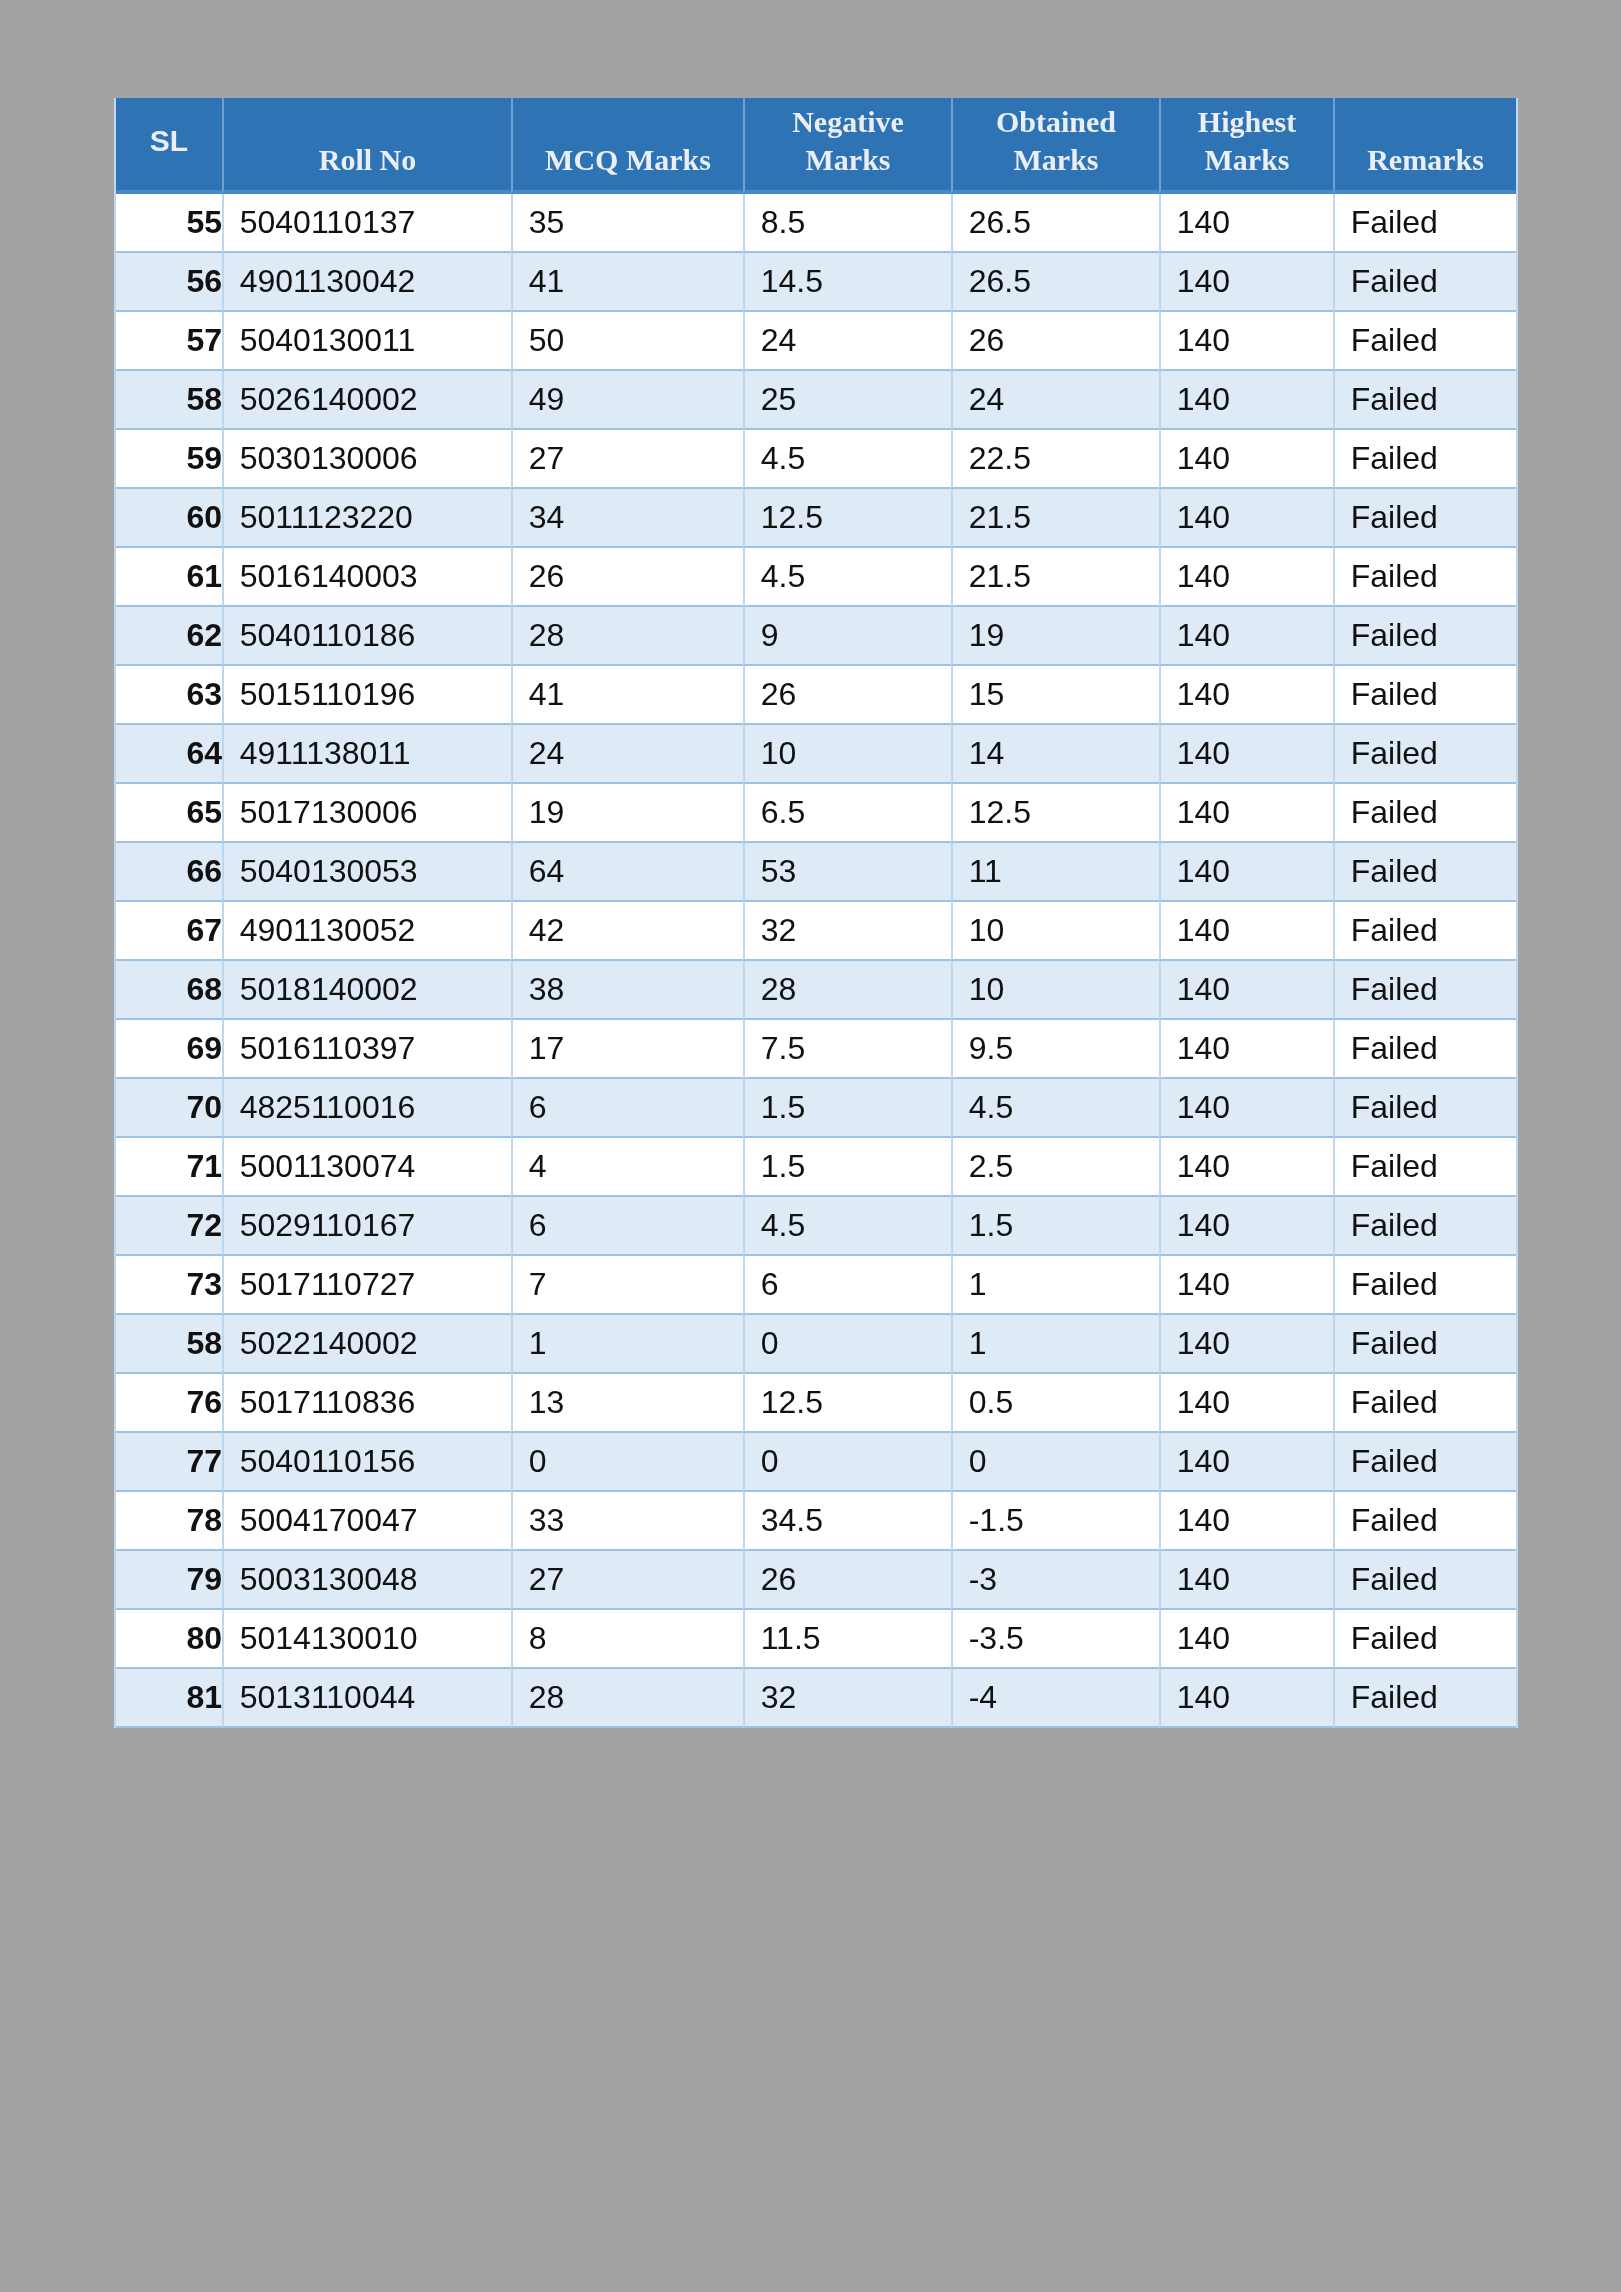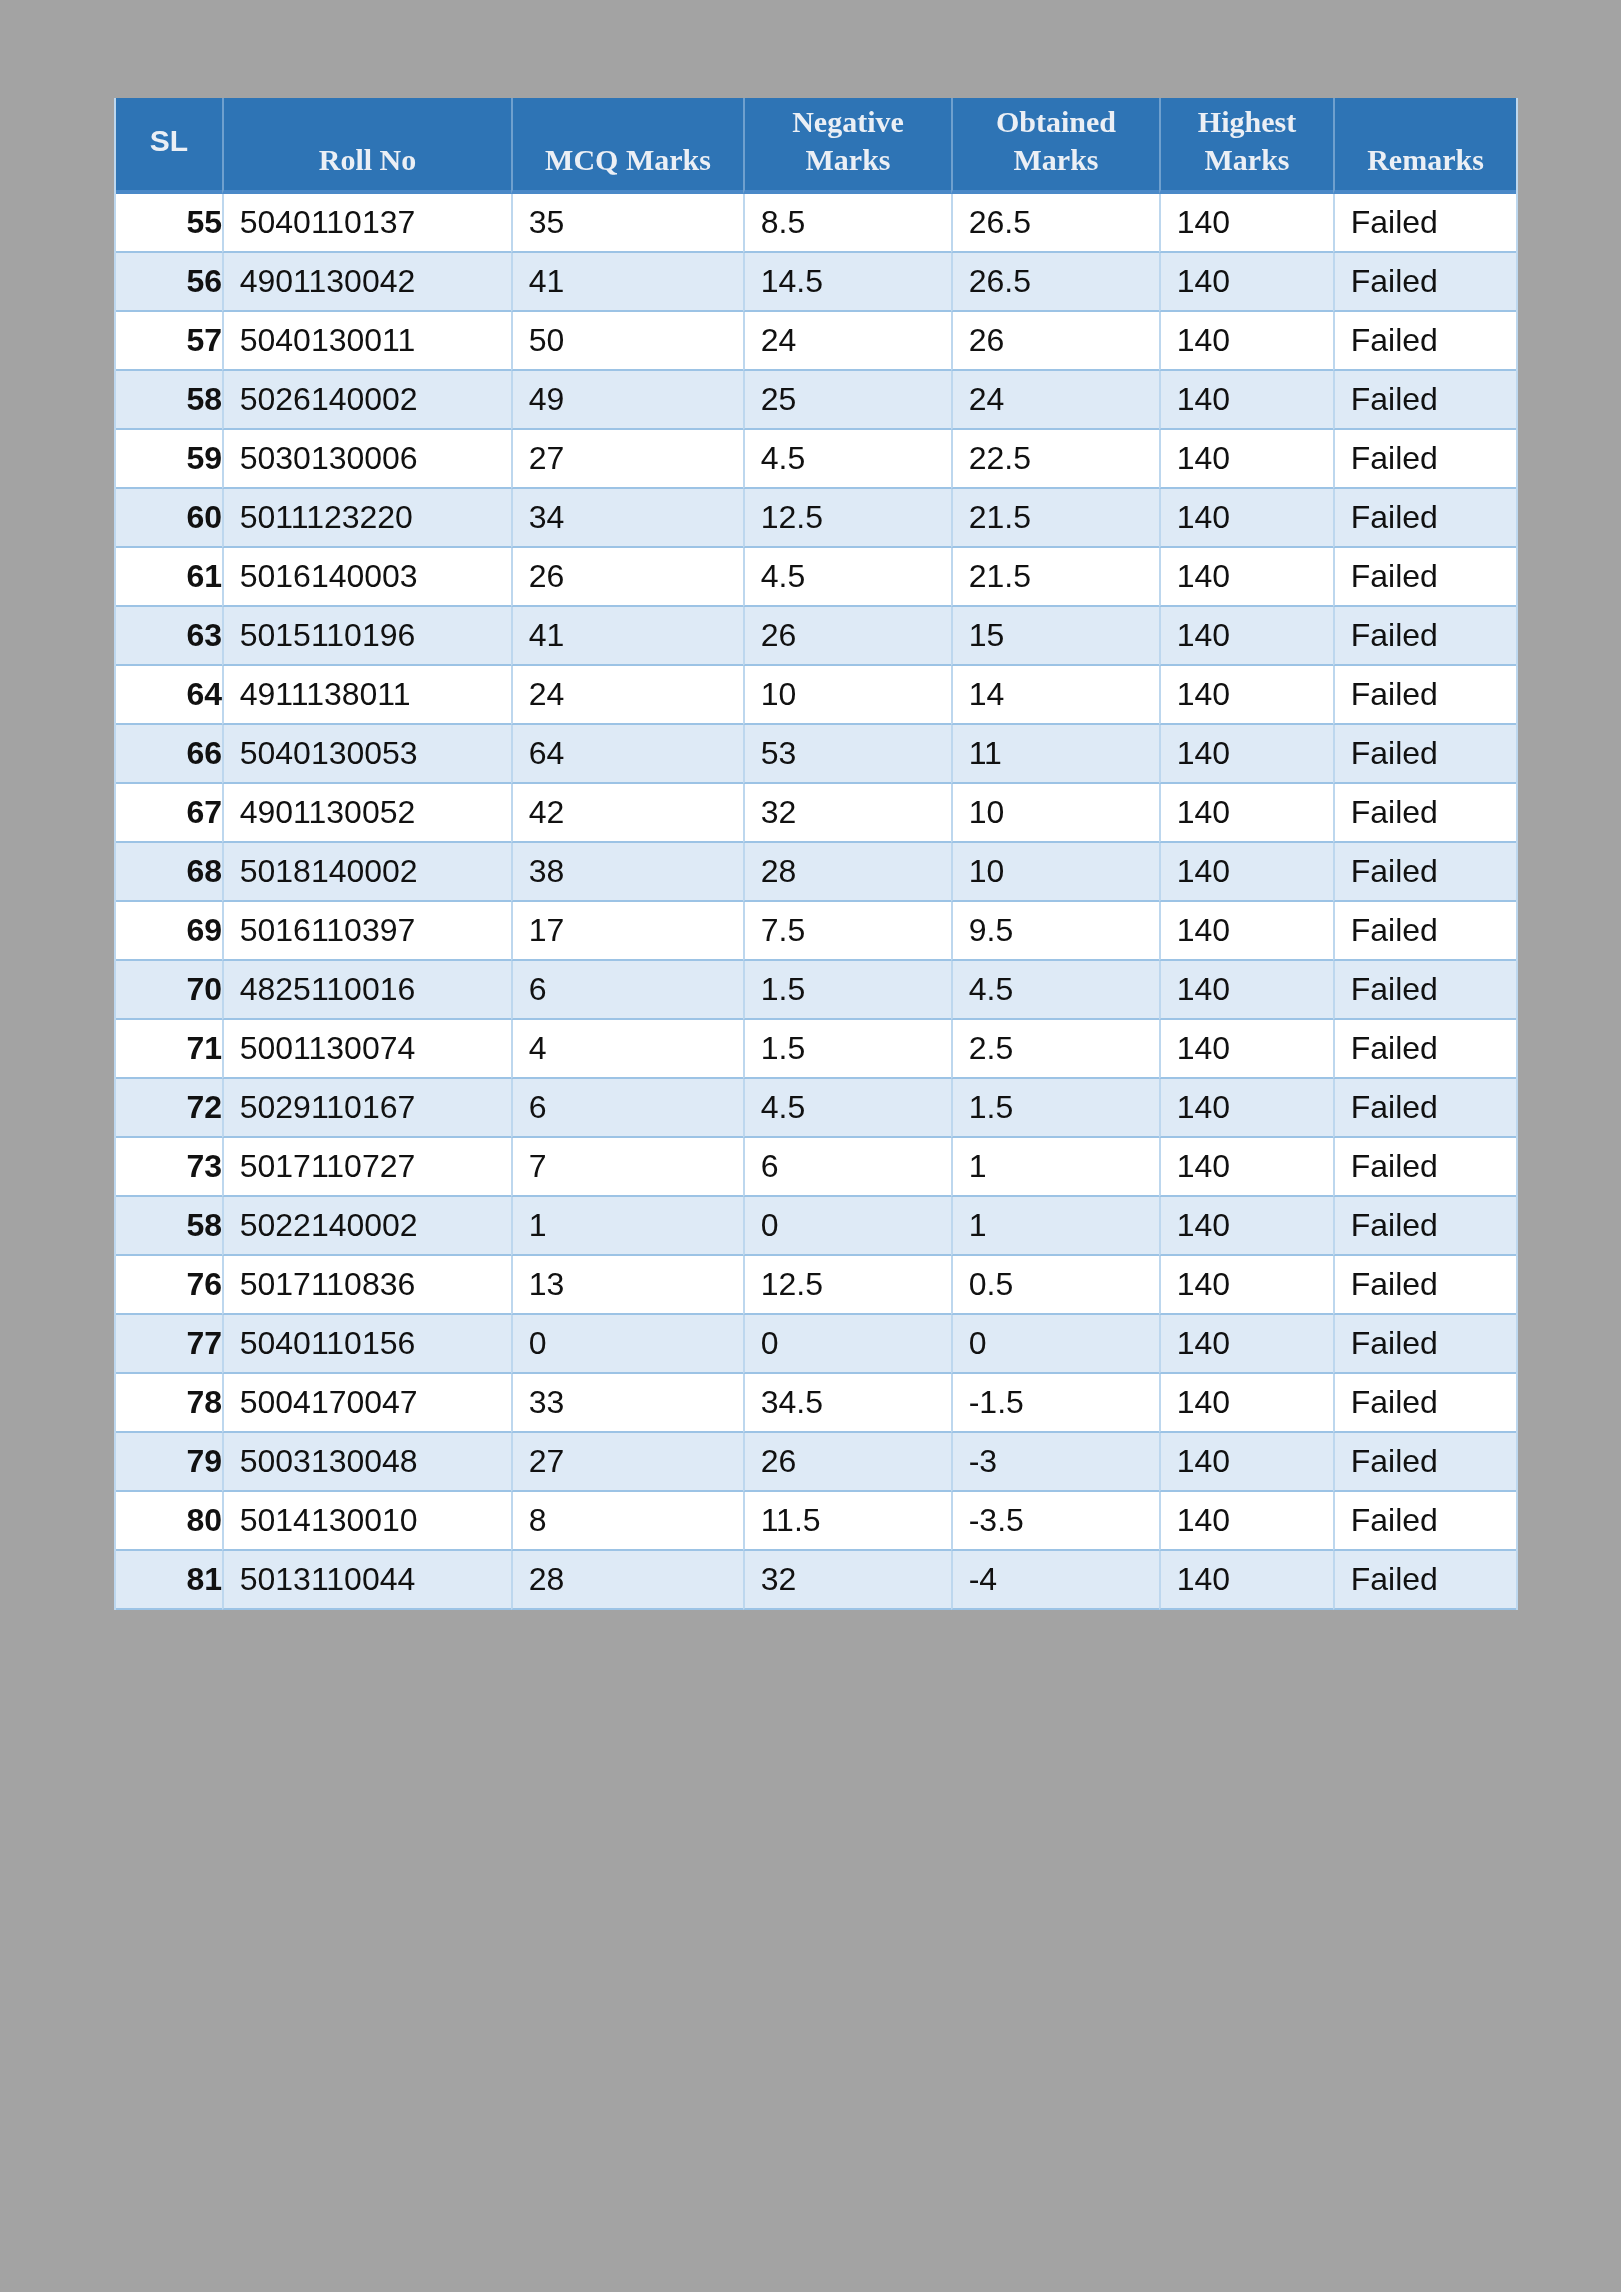--- a/index.html
+++ b/index.html
@@ -149,34 +149,52 @@
         <tr>
     <td class="col-sl">61</td>
     <td class="col-roll">5016140003</td>
     <td class="col-mcq">26</td>
     <td class="col-neg">4.5</td>
     <td class="col-obt">21.5</td>
     <td class="col-high">140</td>
     <td class="col-remarks">Failed</td>
   </tr>
         <tr>
+    <td class="col-sl">62</td>
+    <td class="col-roll">5040110186</td>
+    <td class="col-mcq">28</td>
+    <td class="col-neg">9</td>
+    <td class="col-obt">19</td>
+    <td class="col-high">140</td>
+    <td class="col-remarks">Failed</td>
+  </tr>
+        <tr>
     <td class="col-sl">63</td>
     <td class="col-roll">5015110196</td>
     <td class="col-mcq">41</td>
     <td class="col-neg">26</td>
     <td class="col-obt">15</td>
     <td class="col-high">140</td>
     <td class="col-remarks">Failed</td>
   </tr>
         <tr>
     <td class="col-sl">64</td>
     <td class="col-roll">4911138011</td>
     <td class="col-mcq">24</td>
     <td class="col-neg">10</td>
     <td class="col-obt">14</td>
+    <td class="col-high">140</td>
+    <td class="col-remarks">Failed</td>
+  </tr>
+        <tr>
+    <td class="col-sl">65</td>
+    <td class="col-roll">5017130006</td>
+    <td class="col-mcq">19</td>
+    <td class="col-neg">6.5</td>
+    <td class="col-obt">12.5</td>
     <td class="col-high">140</td>
     <td class="col-remarks">Failed</td>
   </tr>
         <tr>
     <td class="col-sl">66</td>
     <td class="col-roll">5040130053</td>
     <td class="col-mcq">64</td>
     <td class="col-neg">53</td>
     <td class="col-obt">11</td>
     <td class="col-high">140</td>

